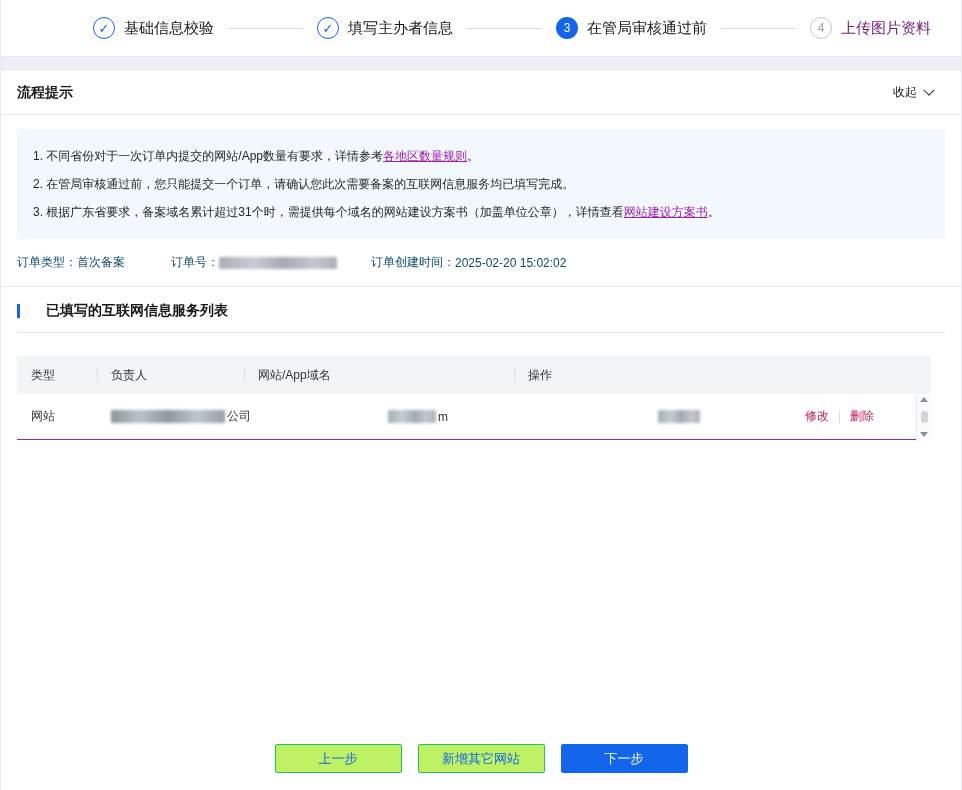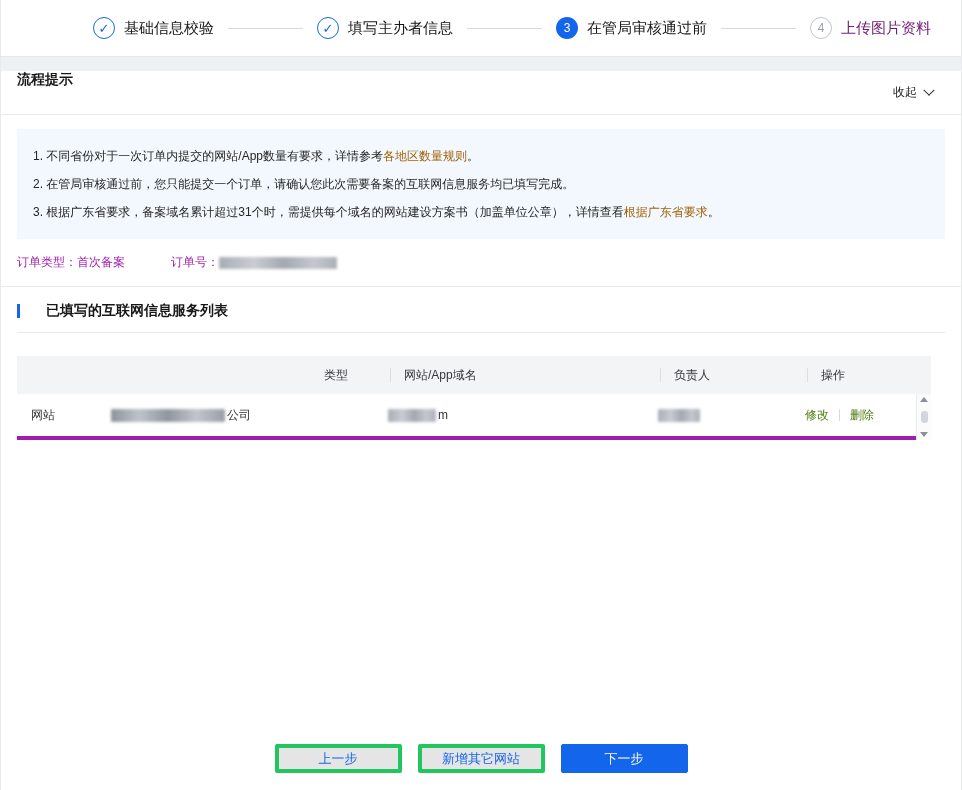--- a/index.html
+++ b/index.html
@@ -22,59 +22,59 @@
   .step.active .step-circle { background:#1366ec; color:#fff; }
   .step.pending .step-circle{ border:1px solid #c3c6cc; color:#9aa0a6; }
   .step-label { font-size:15px; color:#181818; white-space:nowrap; }
   .step.pending .step-label { color:#701a75; }
   .step-line { flex:1; height:1px; background:#d7d9dd; margin:0 14px; }
 
   .gap { height:14px; flex:0 0 auto; }
 
   
   .main { flex:1; background:#fff; position:relative; overflow:hidden; }
-  .panel-header { height:44px; display:flex; 
+  .panel-header { height:44px; display:flex; align-items:center;
                   justify-content:space-between; padding:0 28px 0 16px;
                   border-bottom:1px solid #e6e8eb; }
   .panel-title { font-size:14px; font-weight:bold; color:#181818; }
   .collapse { display:flex; align-items:center; gap:8px; cursor:pointer; font-size:12px; color:#181818; }
   .chevron-down { width:8px; height:8px; border-right:1.5px solid #33363a;
                   border-bottom:1.5px solid #33363a; transform:rotate(45deg) translate(-2px,-2px); }
 
   .tips { margin:14px 16px 0; background:#f2f8fd; padding:13px 16px;
           line-height:28px; font-size:12px; color:#262626; }
-  a.link { color:#a16207; cursor:pointer; }
-
-  .order-row { display:flex; align-items:center; padding:15px 16px; font-size:12px; color:#a21caf; }
+  a.link { color:#a21caf; text-decoration:underline; cursor:pointer; }
+
+  .order-row { display:flex; align-items:center; padding:15px 16px; font-size:12px; color:#0c4a6e; }
   .order-item { display:flex; align-items:center; white-space:nowrap; }
   .order-item.num { margin-left:46px; }
   .order-item.time { margin-left:34px; }
 
   .divider { height:1px; background:#e6e8eb; }
 
   .section-title { display:flex; align-items:center; gap:26px; padding:15px 16px 12px; }
   .section-bar { width:3px; height:14px; background:#1366ec; }
   .section-text { font-size:14px; font-weight:bold; color:#181818; }
   .section-divider { height:1px; background:#e6e8eb; margin:0 16px; }
 
   
   .table { margin:23px 16px 0; position:relative; width:914px; }
-  .thead { display:flex; background:#f3f4f6; height:38px; align-items:center;justify-content:flex-end; }
+  .thead { display:flex; background:#f3f4f6; height:38px; align-items:center; }
   .th { font-size:12px; color:#33363a; padding:0 14px; position:relative; height:100%;
         display:flex; align-items:center; }
   .th + .th::before { content:""; position:absolute; left:0; top:12px; bottom:12px;
                       width:1px; background:#dcdee2; }
-  .trow { display:flex; align-items:center; height:46px; border-bottom:4px solid #a21caf; background:#fff; }
+  .trow { display:flex; align-items:center; height:46px; border-bottom:1px solid #a21caf; background:#fff; }
   .td { padding:0 14px; font-size:12px; color:#333; display:flex; align-items:center; white-space:nowrap; }
   .col-type   { width:80px; }
   .col-name   { width:277px; }
   .col-domain { width:270px; }
   .col-owner  { width:147px; }
   .col-action { width:124px; }
-  .action-link { color:#4d7c0f; cursor:pointer; }
+  .action-link { color:#be185d; cursor:pointer; }
   .action-sep { width:1px; height:12px; background:#d8dade; margin:0 10px; }
 
   .redact { display:inline-block; height:13px; border-radius:1px; vertical-align:middle;
             background:linear-gradient(90deg,#a8adb5,#c9ccd2 30%,#a3a8b0 55%,#c4c7cd 80%,#abb0b8);
             filter:blur(1.6px); }
   .redact.order-no { width:118px; height:12px; }
   .redact.name     { width:114px; margin-right:2px; background:linear-gradient(90deg,#8d939c,#bfc3c9 25%,#90959e 50%,#c2c5cb 75%,#999ea6); }
   .redact.domain   { width:48px;  margin-right:2px; }
   .redact.owner    { width:42px; }
 
@@ -87,21 +87,21 @@
   .arr.up   { border-bottom:5px solid #8a8f99; }
   .arr.down { border-top:5px solid #8a8f99; }
   .thumb { width:7px; height:12px; background:#d3d6db; border-radius:3px; cursor:pointer; }
 
   
   .footer { position:absolute; left:0; right:0; bottom:17px; display:flex;
             justify-content:center; gap:16px; }
   .btn { width:127px; height:29px; border-radius:2px; font-size:13px;
          display:flex; align-items:center; justify-content:center; cursor:pointer;
          font-family:inherit; }
-  .btn.outline { background:#e5e5e5; border:4px solid #22c55e; color:#1366ec; }
+  .btn.outline { background:#bef264; border:1px solid #22c55e; color:#1366ec; }
   .btn.primary { background:#1366ec; border:1px solid #1366ec; color:#fff; }
 </style>
 </head>
 <body>
 
 <div class="page">
 
   <div class="stepper">
     <div class="step done">
       <span class="step-circle">
@@ -136,47 +136,51 @@
       <span class="panel-title">流程提示</span>
       <span class="collapse">
         <span>收起</span>
         <span class="chevron-down"></span>
       </span>
     </div>
 
     <div class="tips">
       <div><span>1. 不同省份对于一次订单内提交的网站/App数量有要求，详情参考</span><a class="link">各地区数量规则</a><span>。</span></div>
       <div><span>2. 在管局审核通过前，您只能提交一个订单，请确认您此次需要备案的互联网信息服务均已填写完成。</span></div>
-      <div><span>3. 根据广东省要求，备案域名累计超过31个时，需提供每个域名的网站建设方案书（加盖单位公章），详情查看</span><a class="link">根据广东省要求</a><span>。</span></div>
+      <div><span>3. 根据广东省要求，备案域名累计超过31个时，需提供每个域名的网站建设方案书（加盖单位公章），详情查看</span><a class="link">网站建设方案书</a><span>。</span></div>
     </div>
 
     <div class="order-row">
       <span class="order-item">
         <span>订单类型：</span>
         <span>首次备案</span>
       </span>
       <span class="order-item num">
         <span>订单号：</span>
         <span class="redact order-no"></span>
       </span>
+      <span class="order-item time">
+        <span>订单创建时间：</span>
+        <span>2025-02-20 15:02:02</span>
+      </span>
     </div>
 
     <div class="divider"></div>
 
     <div class="section-title">
       <span class="section-bar"></span>
       <span class="section-text">已填写的互联网信息服务列表</span>
     </div>
     <div class="section-divider"></div>
 
     <div class="table">
       <div class="thead">
         <div class="th col-type">类型</div>
+        <div class="th col-owner">负责人</div>
         <div class="th col-domain">网站/App域名</div>
-        <div class="th col-owner">负责人</div>
         <div class="th col-action">操作</div>
       </div>
       <div class="trow">
         <div class="td col-type">网站</div>
         <div class="td col-name">
           <span class="redact name"></span>
           <span>公司</span>
         </div>
         <div class="td col-domain">
           <span class="redact domain"></span>

